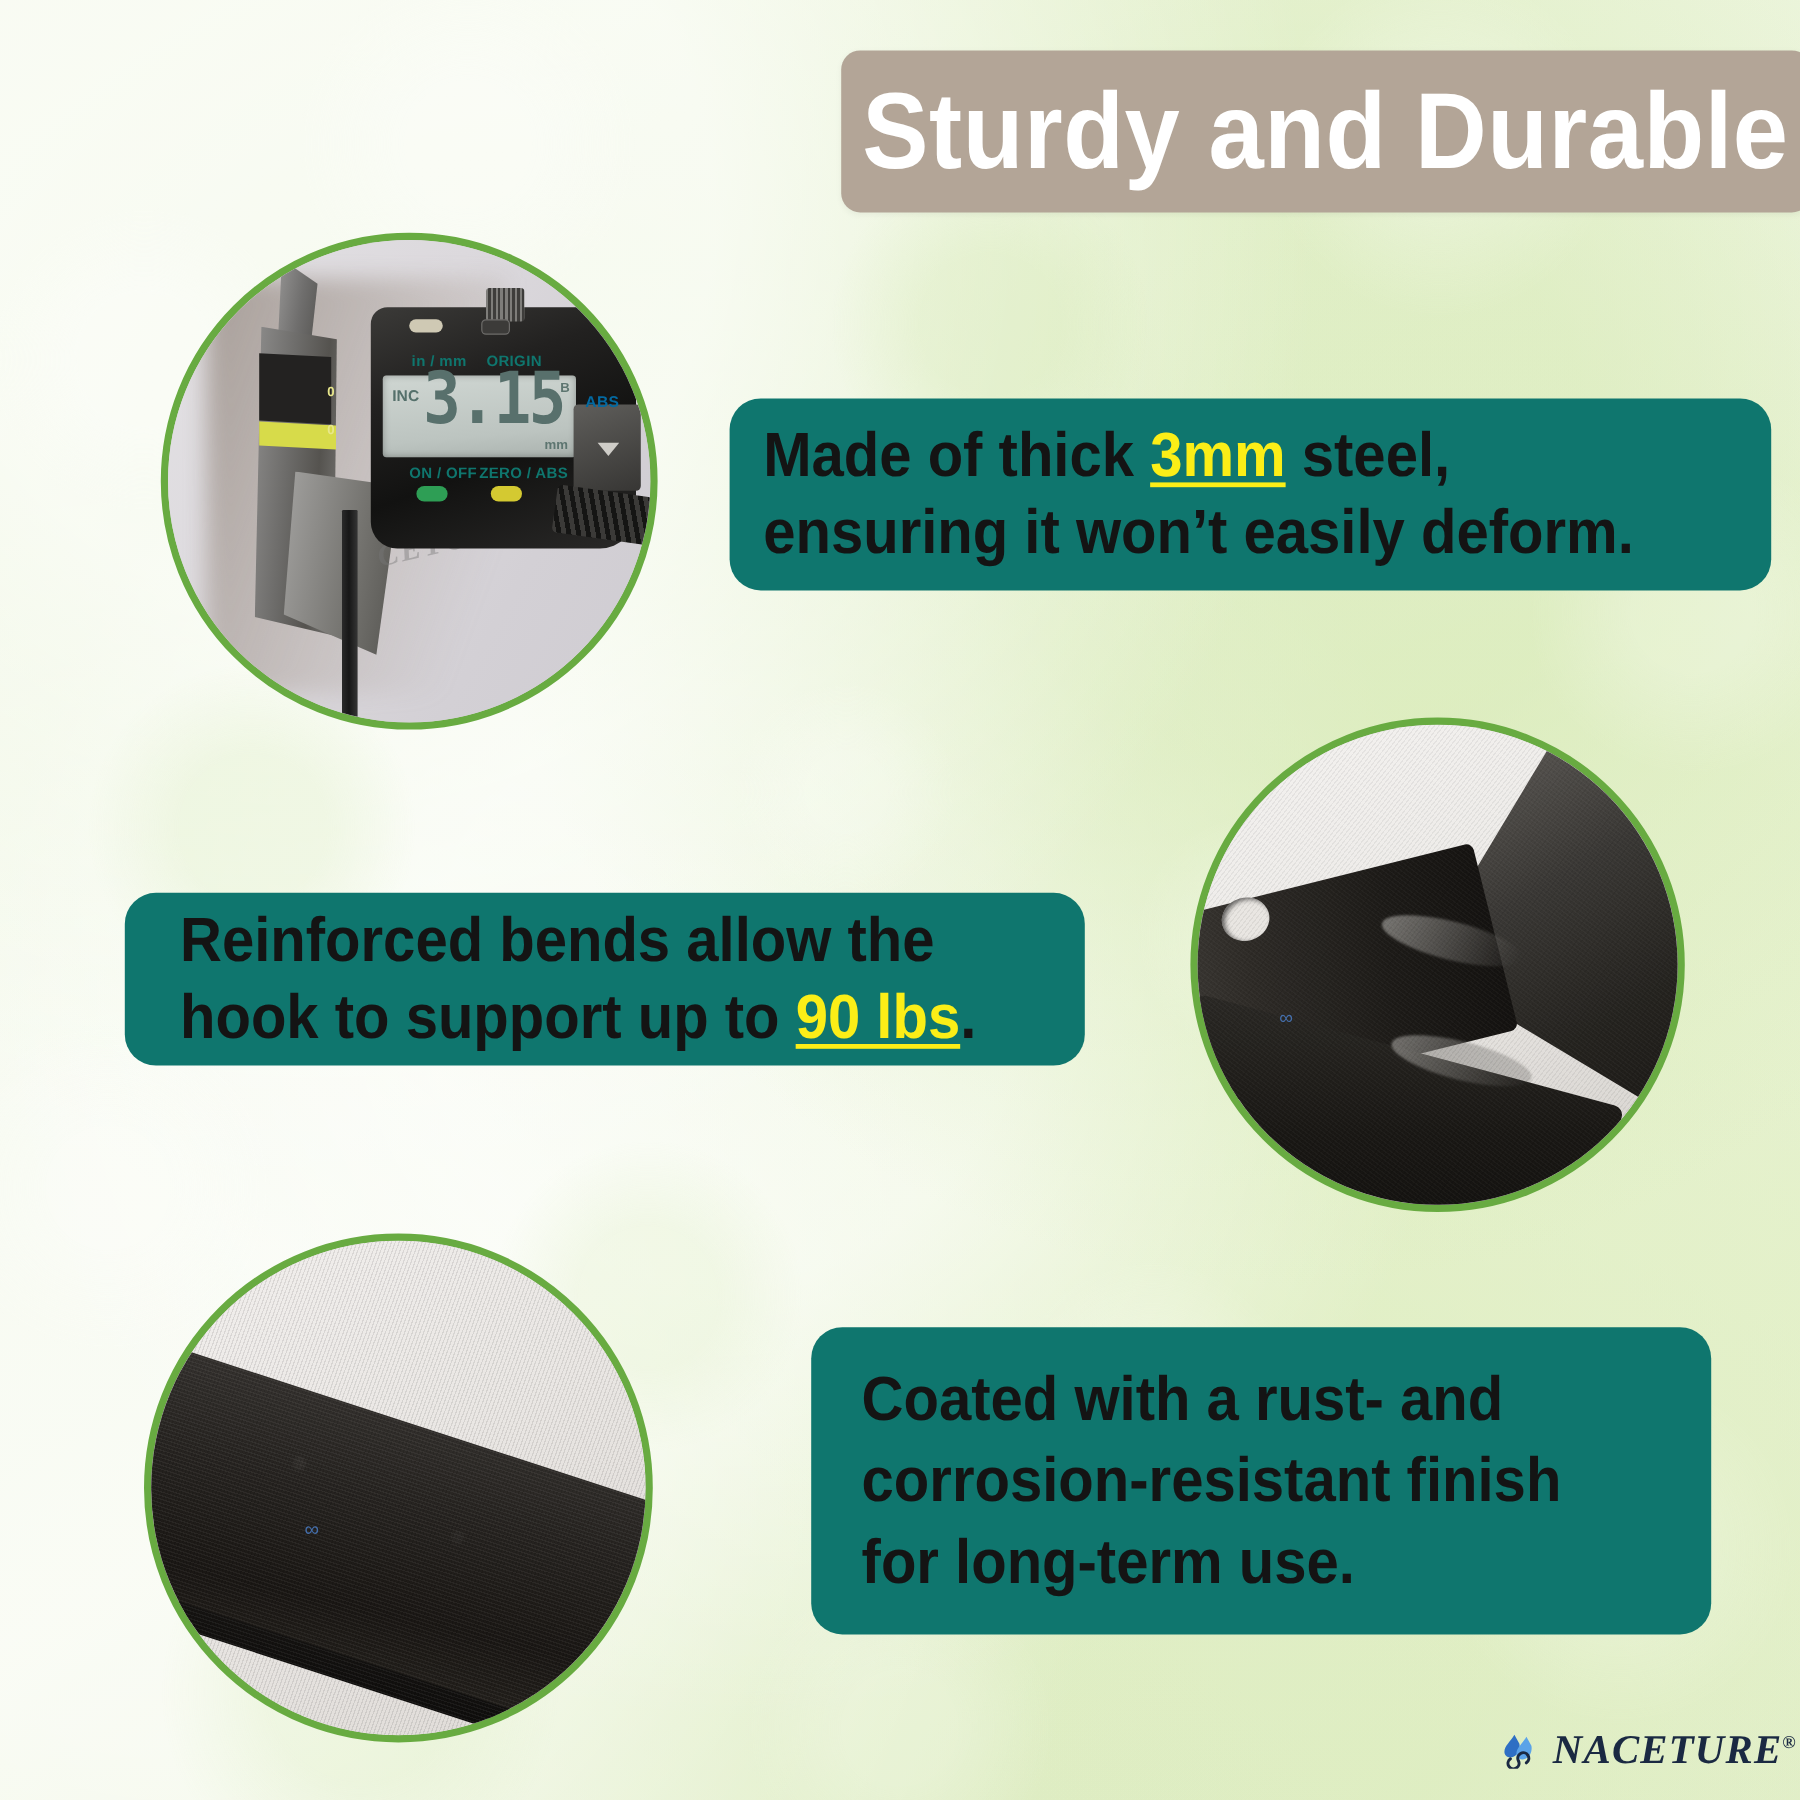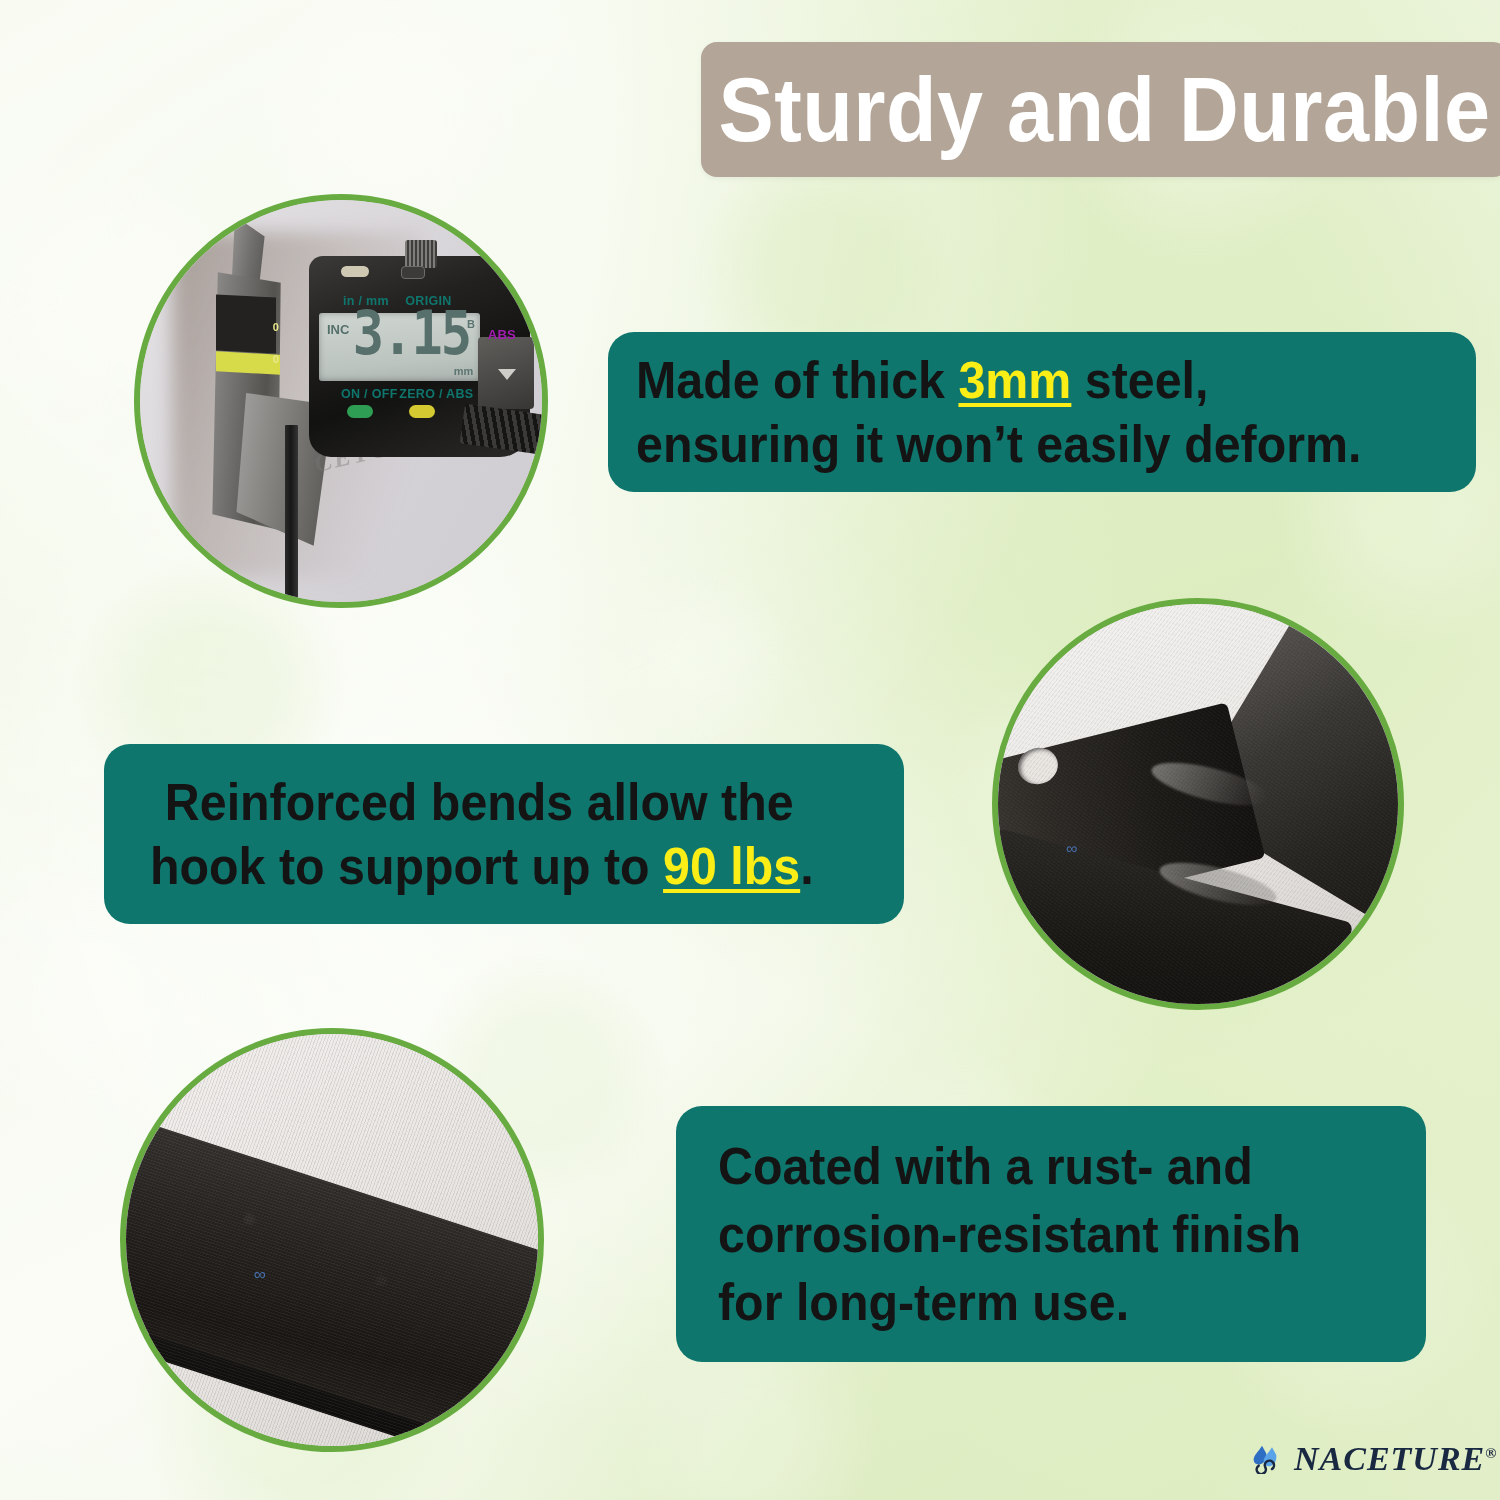--- a/index.html
+++ b/index.html
@@ -76,21 +76,21 @@
     font-weight:700;
     font-family:"Liberation Sans", sans-serif;
   }
   .bubble .line{
     display:block;white-space:nowrap;
     transform:scaleX(.93);transform-origin:left center;
   }
   .hl{color:#fbee17;text-decoration:underline;text-decoration-thickness:4px;text-underline-offset:5px;}
 
   #bubble-1{left:608px;top:332px;width:868px;height:160px;padding:0 28px;font-size:52px;line-height:64px;}
-  #bubble-2{left:104px;top:744px;width:800px;height:180px;padding:0 46px;font-size:52px;line-height:64px;text-align:center;}
+  #bubble-2{left:104px;top:744px;width:800px;height:144px;padding:0 46px;font-size:52px;line-height:64px;}
   #bubble-3{left:676px;top:1106px;width:750px;height:256px;padding:0 42px;font-size:52px;line-height:68px;}
 
   
   .photo-circle{
     position:absolute;border-radius:50%;
     border:6px solid #68ab41;
     overflow:hidden;
     background:#d9d6d8;
     box-sizing:border-box;
   }
@@ -168,21 +168,21 @@
     transform:scaleY(1.15);
   }
   .cal-lcd-inc{position:absolute;left:5%;top:14%;font-size:13px;font-weight:700;color:#55706b;font-family:"Liberation Sans",sans-serif;}
   .cal-lcd-mm{position:absolute;right:4%;bottom:6%;font-size:11px;font-weight:700;color:#5d7570;font-family:"Liberation Sans",sans-serif;}
   .cal-lcd-b{position:absolute;right:3%;top:8%;font-size:11px;font-weight:700;color:#5d7570;font-family:"Liberation Sans",sans-serif;}
   .cal-lbl{position:absolute;color:#0f766e;font-size:12.5px;font-weight:700;font-family:"Liberation Sans",sans-serif;letter-spacing:.3px;white-space:nowrap;}
   .cal-lbl-inmm{left:50.5%;top:23.5%;}
   .cal-lbl-origin{left:66%;top:23.5%;}
   .cal-lbl-onoff{left:50%;top:46.5%;}
   .cal-lbl-zero{left:64.5%;top:46.5%;}
-  .cal-lbl-abs{left:86.5%;top:31.5%;color:#a21caf;font-size:13px;}
+  .cal-lbl-abs{left:86.5%;top:31.5%;color:#0369a1;font-size:13px;}
   .cal-btn-grn{position:absolute;left:51.5%;top:51%;width:6.5%;height:3.2%;background:#2e9e55;border-radius:10px;}
   .cal-btn-yel{position:absolute;left:67%;top:51%;width:6.5%;height:3.2%;background:#d4c931;border-radius:10px;}
   .cal-side{
     position:absolute;left:84%;top:34%;width:14%;height:18%;
     background:linear-gradient(160deg,#5f5e5b,#373634);border-radius:4px;
   }
   .cal-side-tri{
     position:absolute;left:89%;top:42%;width:0;height:0;
     border-left:9px solid transparent;border-right:9px solid transparent;border-top:11px solid #cfcdc8;
   }

